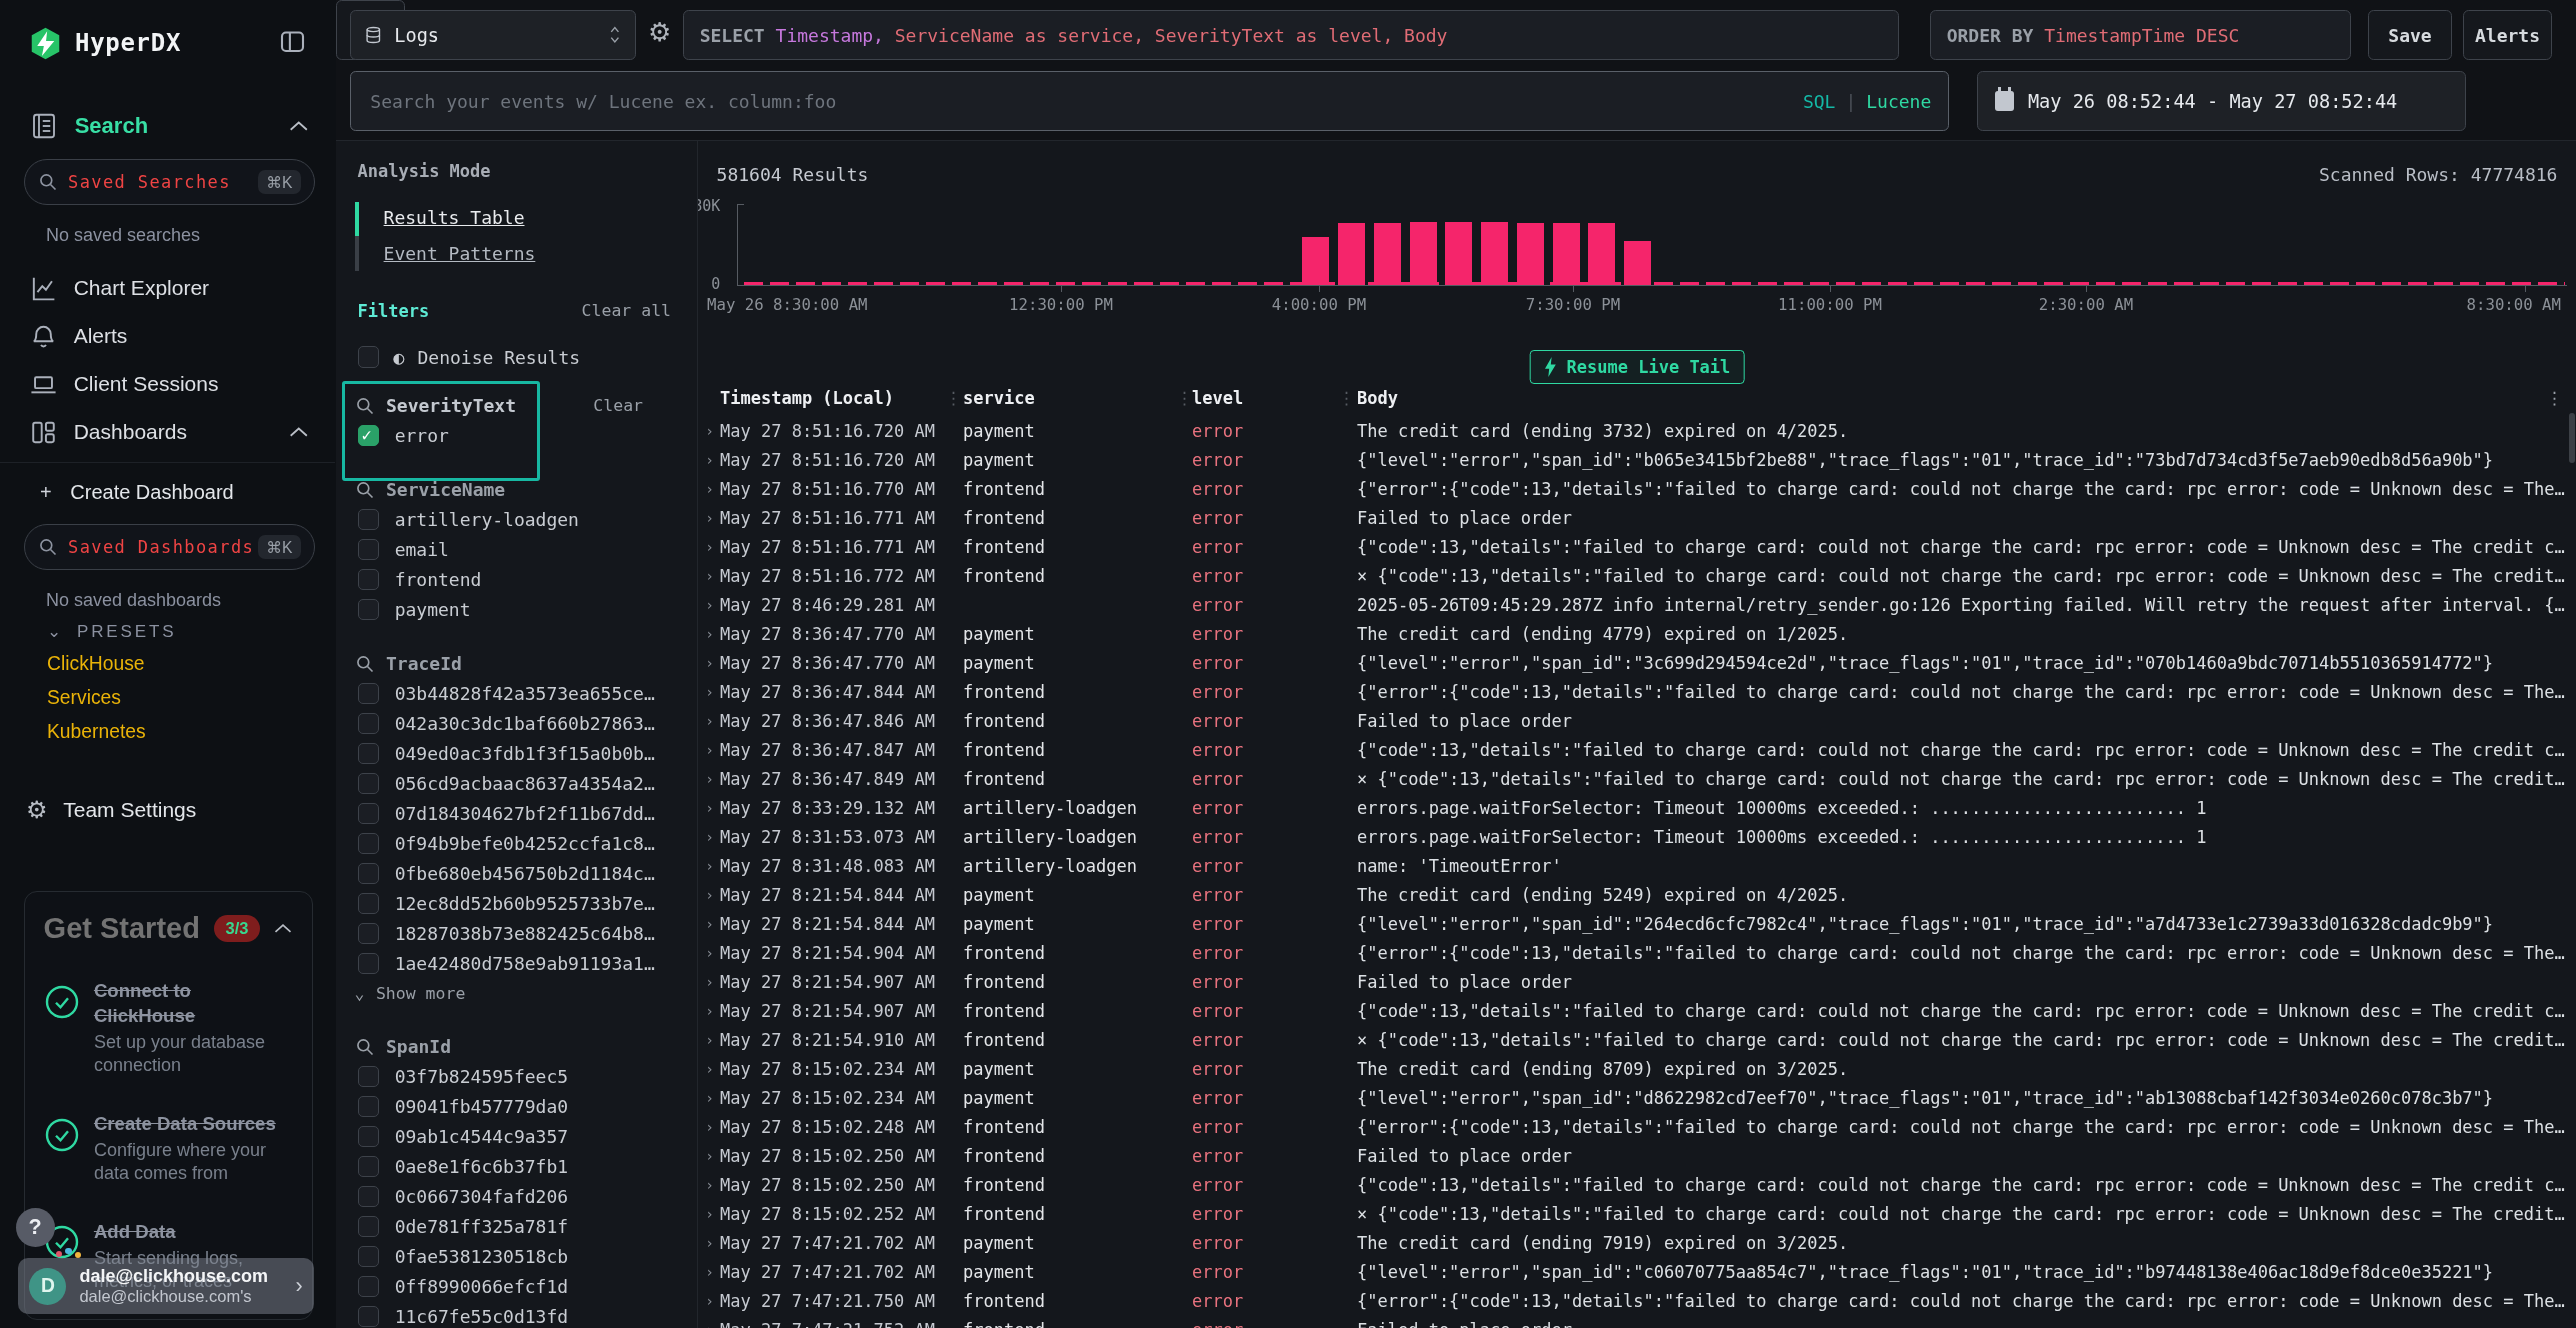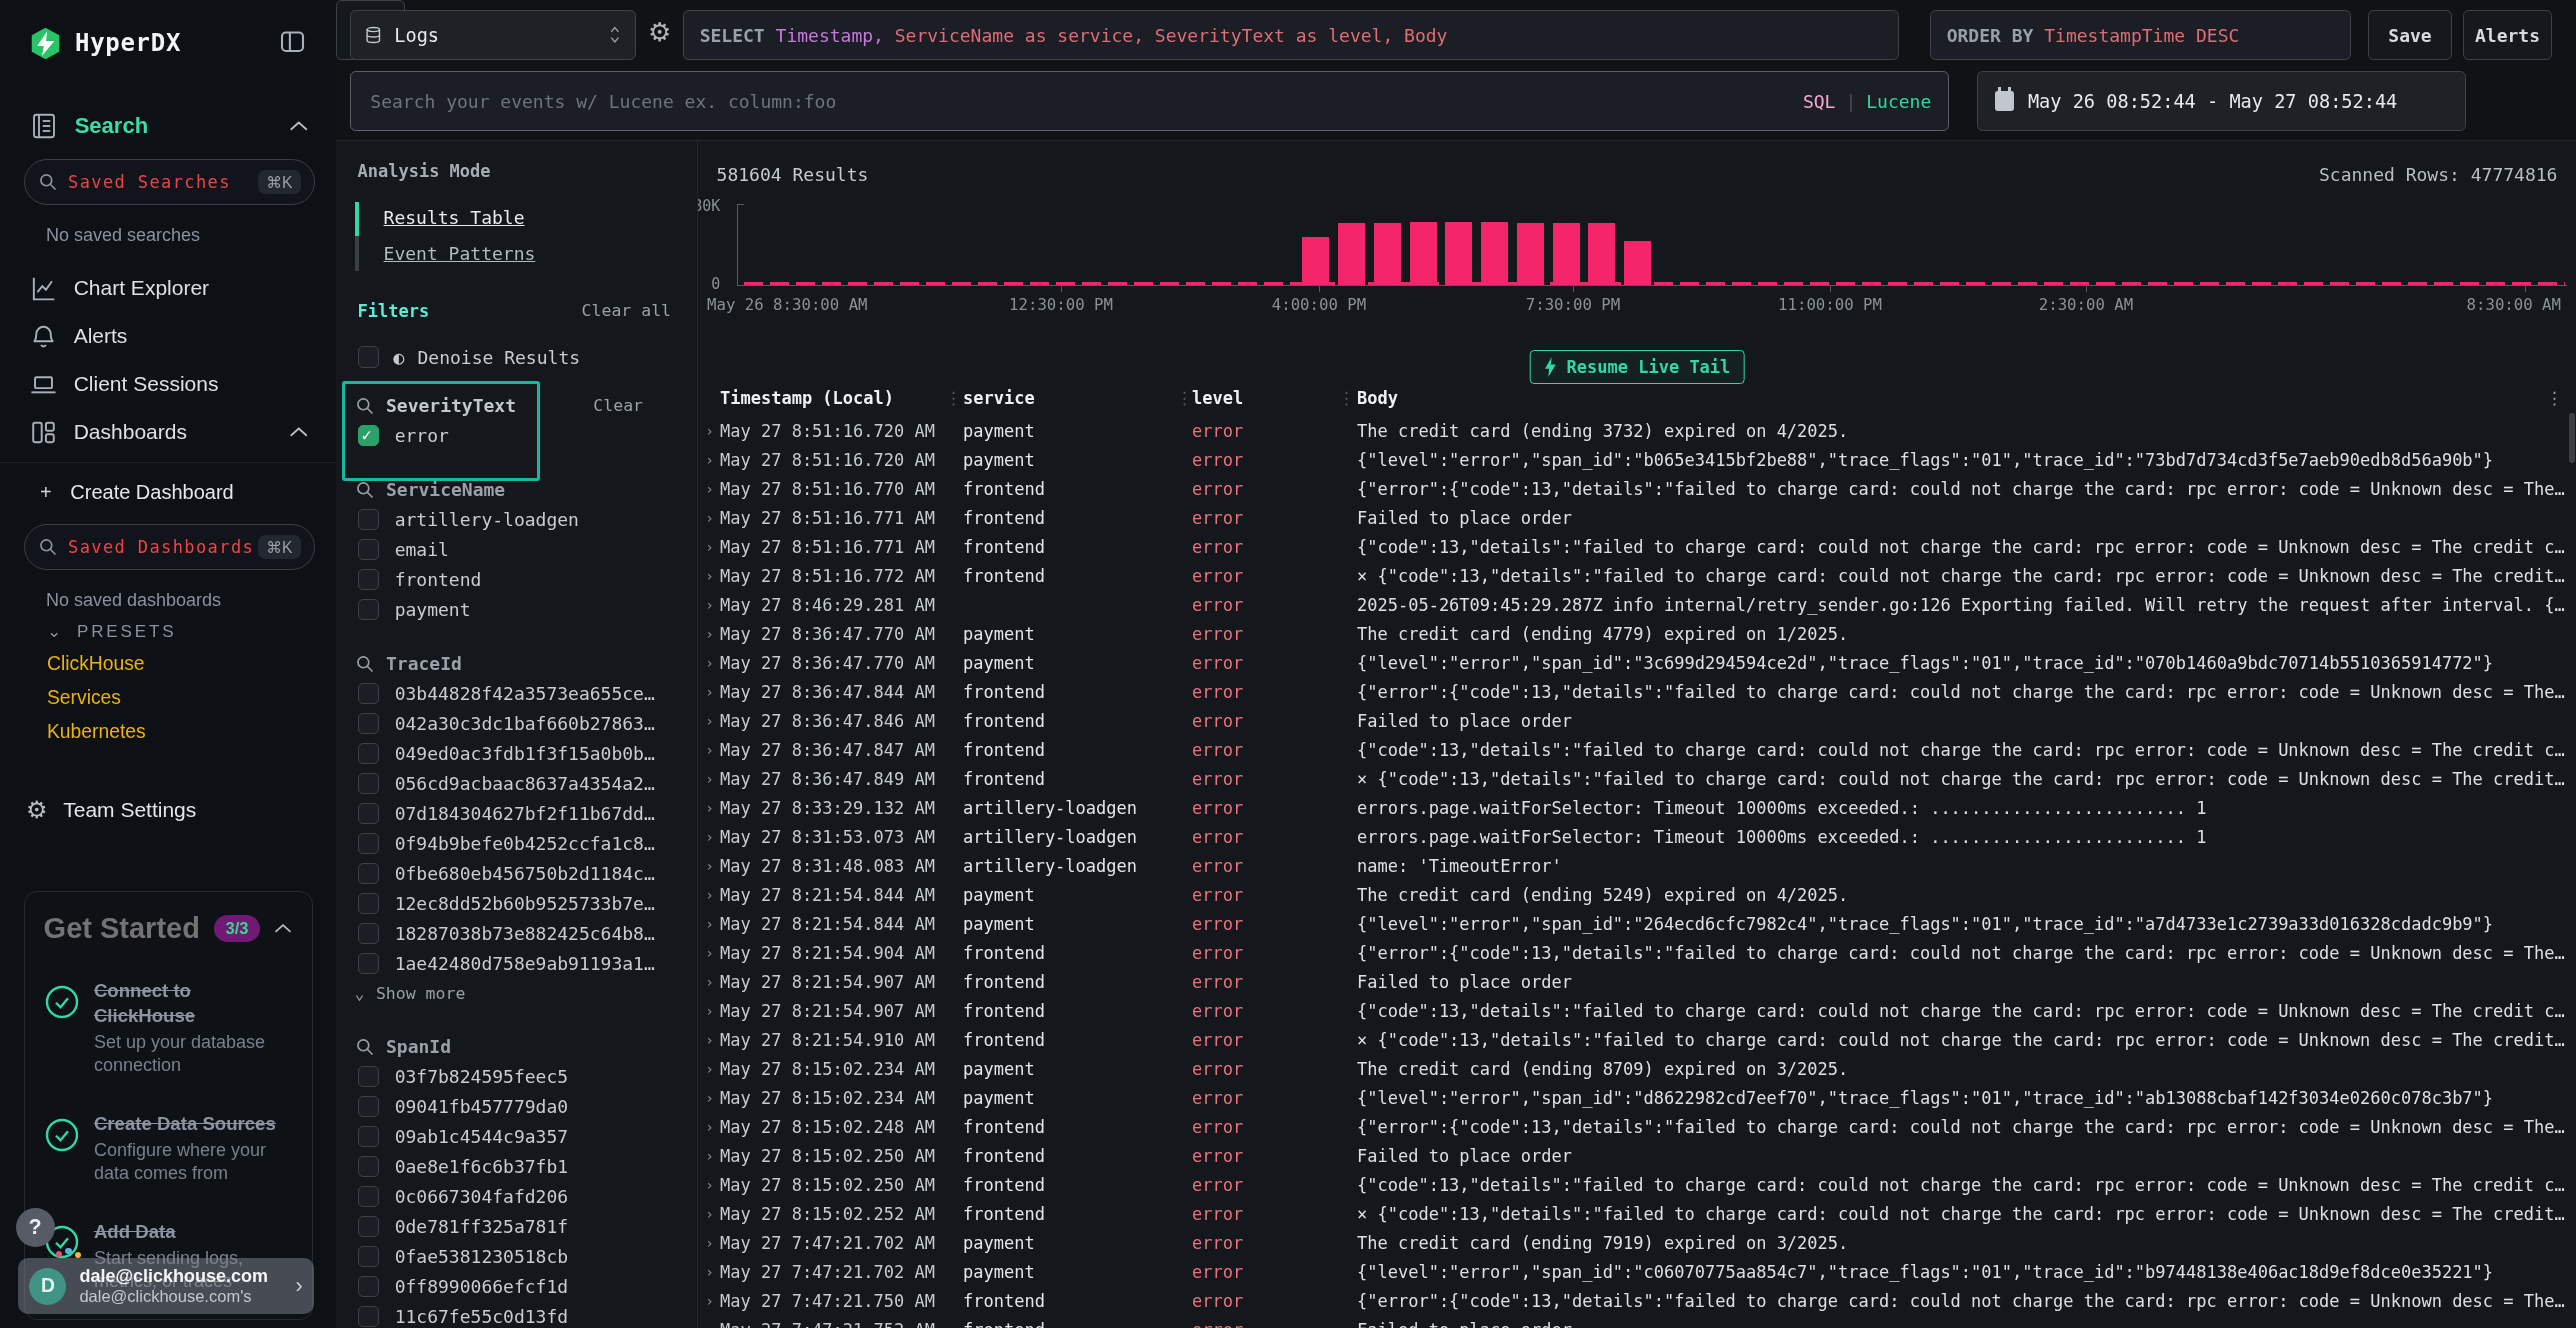--- a/index.html
+++ b/index.html
@@ -22,21 +22,21 @@
   .create-dash .plus{color:#cfd3da;margin-right:18.6px;}
   .presets-label{position:absolute;left:47px;color:#8b91a0;font-size:17px;letter-spacing:2.9px;}
   .presets-label .chev{margin-right:15.7px;letter-spacing:0;}
   .preset-item{position:absolute;left:47px;color:#eab308;font-size:19.3px;text-align:center;}
   .team-settings{position:absolute;left:26px;display:flex;align-items:center;color:#e3e6ea;font-size:21px;}
   .gear-glyph{color:#b7bcc4;font-size:24px;margin-right:15.7px;}
   
   #getstarted{position:absolute;left:24px;top:891px;width:289px;height:429px;border:1.4px solid #262b31;border-radius:13px;box-sizing:border-box;background:#0e1116;padding:20px 18.6px;}
   .gs-head{display:flex;align-items:center;}
   .gs-title{color:#737373;font-weight:bold;font-size:29px;}
-  .gs-badge{margin-left:14.3px;background:#701a75;color:#38d78f;font-weight:bold;font-size:16.5px;border-radius:715px;padding:3.6px 11.4px;}
+  .gs-badge{margin-left:14.3px;background:#7f1d1d;color:#38d78f;font-weight:bold;font-size:16.5px;border-radius:715px;padding:3.6px 11.4px;}
   .gs-chev{margin-left:auto;color:#b9bec6;}
   .gs-task{display:flex;margin-top:33px;}
   .gs-check{flex:0 0 36px;margin-right:14.3px;margin-top:5.7px;}
   .gs-task-title{color:#8d93a0;font-weight:bold;font-size:18.6px;text-decoration:line-through;line-height:1.35;}
   .gs-task-desc{color:#79808c;font-size:18px;line-height:1.3;margin-top:2.9px;}
   .help-circle{position:absolute;left:15.7px;top:1208px;width:39px;height:39px;border-radius:50%;background:#575b66;color:#eceef2;font-weight:bold;font-size:21.5px;display:flex;align-items:center;justify-content:center;z-index:5;}
   .confetti{position:absolute;left:56px;top:1248px;width:29px;height:11.4px;z-index:1;}
   .confetti i{position:absolute;border-radius:50%;width:6.4px;height:6.4px;}
   #usercard{position:absolute;left:18px;top:1258px;width:296px;height:56px;background:rgba(128,133,146,.5);border-radius:10px;display:flex;align-items:center;padding:0 11.4px;box-sizing:border-box;z-index:4;}
   .avatar{width:37px;height:37px;border-radius:50%;background:#3f9486;color:#dff5ee;font-weight:bold;font-size:19.3px;display:flex;align-items:center;justify-content:center;}
@@ -57,21 +57,21 @@
   .purple{color:#c678dd;}
   .str{color:#e06c75;}
   .order-box{left:1594px;top:10px;width:421px;height:50px;padding:0 15.7px;background:#1b1e24;}
   .btn{position:absolute;top:10px;height:50px;border:1.4px solid #3e434b;border-radius:5.7px;box-sizing:border-box;display:flex;align-items:center;justify-content:center;background:#15181d;color:#d6dade;font-family:"DejaVu Sans Mono",monospace;font-weight:bold;font-size:18px;}
   .save-btn{left:2032px;width:84px;}
   .alerts-btn{left:2127px;width:89px;}
   .search-box{left:14.3px;top:71px;width:1599px;height:60px;padding:0 17px;background:#1b1e24;border-color:#5a6069;}
   .search-box input{flex:1;background:transparent;border:none;outline:none;color:#c7ccd3;font-family:"DejaVu Sans Mono",monospace;font-size:18px;}
   .search-box input::placeholder{color:#6e747d;}
   .lang-toggle{font-family:"DejaVu Sans Mono",monospace;font-size:18px;white-space:nowrap;}
-  .lang-sql{color:#f9a8d4;}
+  .lang-sql{color:#14b8a6;}
   .lang-div{color:#4a4f57;margin:0 10px;}
   .lang-lucene{color:#2fd9a2;}
   .date-box{left:1641px;top:71px;width:489px;height:60px;padding:0 17px;background:#1e2126;}
   .date-text{color:#e6e9ed;font-family:"DejaVu Sans Mono",monospace;font-size:18.6px;margin-left:14.3px;white-space:nowrap;}
   .cal-icon{width:18.6px;height:20px;background:#c2c7cf;border-radius:2.9px;position:relative;}
   .cal-icon:before{content:"";position:absolute;left:2.9px;top:-4.3px;width:2.9px;height:5.7px;background:#c2c7cf;box-shadow:10px 0 #c2c7cf;}
   .play-btn{left:2148px;top:71px;width:69px;height:60px;border:1.4px solid #3e434b;border-radius:5.7px;box-sizing:border-box;display:flex;align-items:center;justify-content:center;color:#d0d4d9;font-size:21.5px;background:#15181d;}
   
   #filters{position:absolute;left:336px;top:140px;width:362px;bottom:0;background:#14171c;border-top:1.4px solid #22262c;border-right:1.4px solid #22262c;box-sizing:border-box;padding:20px 0 0 0;overflow:hidden;font-family:"DejaVu Sans Mono",monospace;}
   .fp-title{color:#a8adb5;font-weight:bold;font-size:17px;margin:0 0 18.6px 21.5px;}

